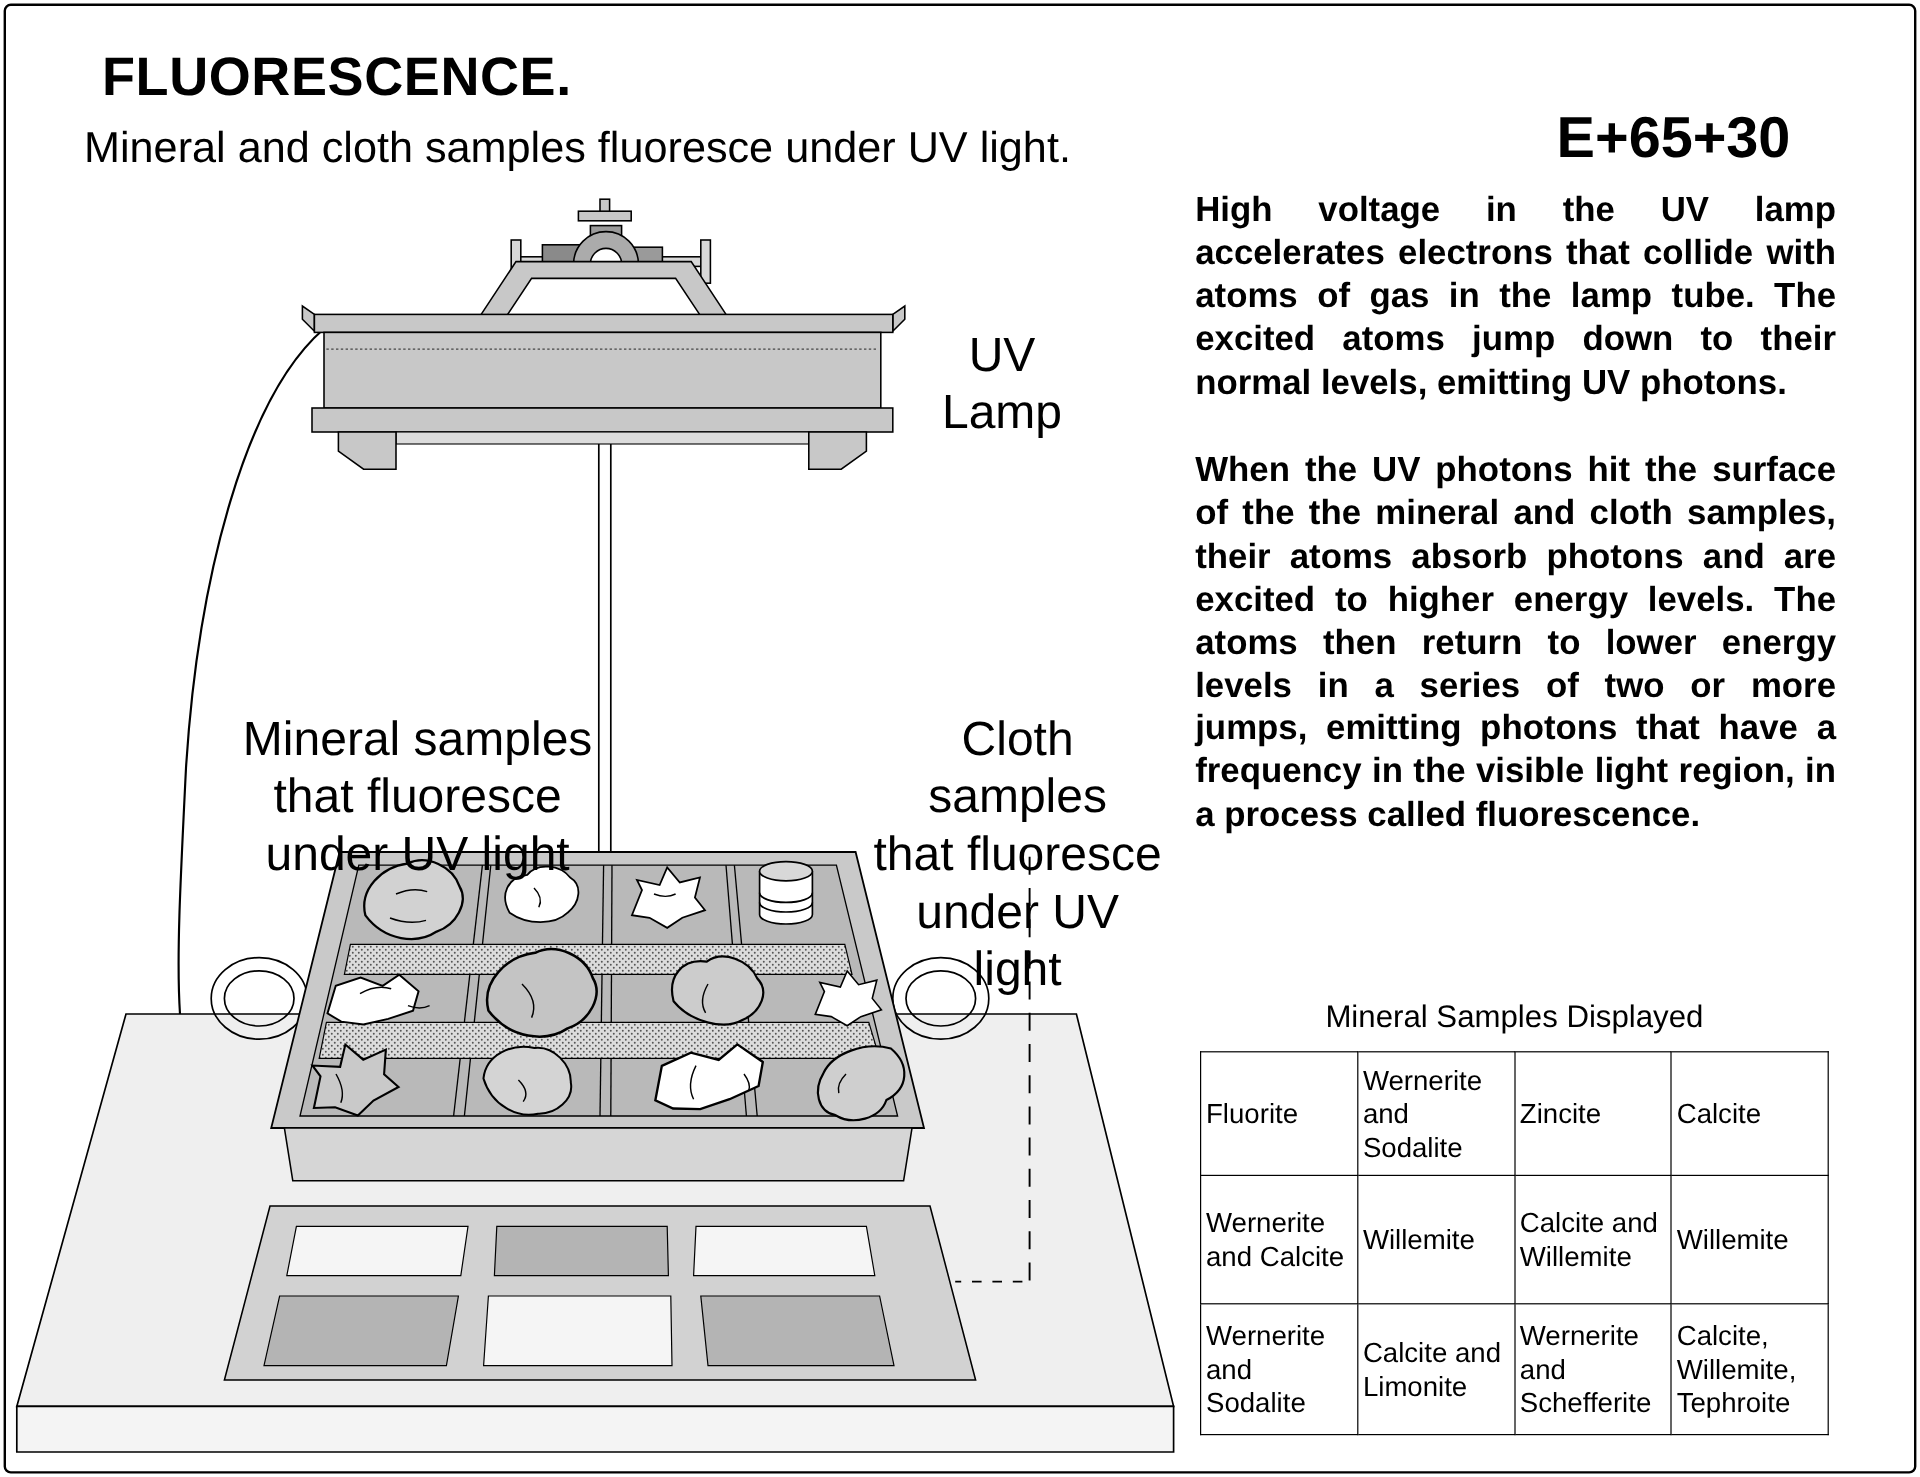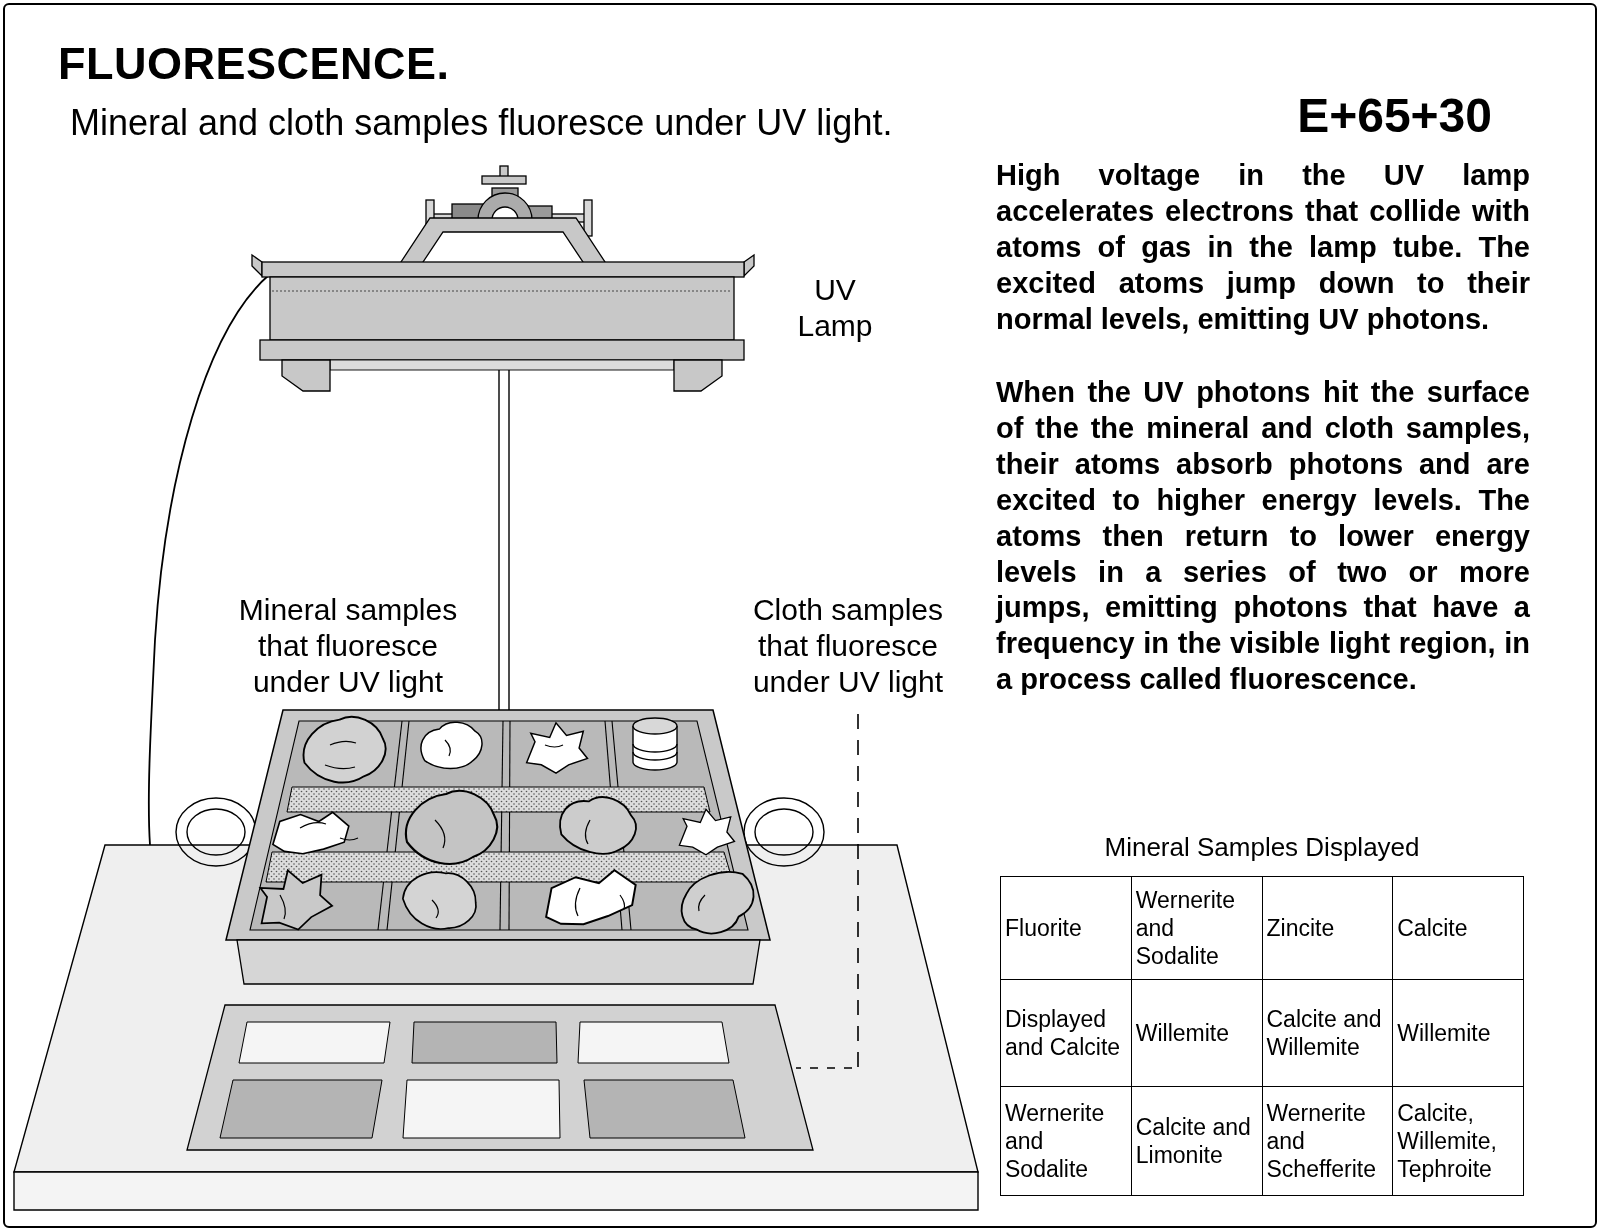--- a/index.html
+++ b/index.html
@@ -5,31 +5,31 @@
   html,body{margin:0;padding:0;background:#fff;}
   .canvas{
     position:relative;width:1600px;height:1231px;background:#fff;overflow:hidden;
     font-family:"Liberation Sans", sans-serif;color:#000;
   }
   .frame{
     position:absolute;left:3px;top:3px;right:3px;bottom:3px;
     border:2.5px solid #000;border-radius:6px;pointer-events:none;
   }
   .page-title{
-    position:absolute;left:58px;top:38px;font-size:45px;font-weight:bold;letter-spacing:.5px;
+    position:absolute;left:85px;top:38px;font-size:45px;font-weight:bold;letter-spacing:.5px;
   }
   .page-code{
     position:absolute;right:108px;top:40px;font-size:48px;font-weight:bold;margin-top:48px;
   }
   .page-subtitle{
     position:absolute;left:70px;top:102px;font-size:36px;
   }
   .diagram-svg{position:absolute;left:0;top:0;width:1600px;height:1231px;}
   .dlabel{
-    position:absolute;font-size:30px;line-height:1.2;text-align:center;white-space:pre-line;
+    position:absolute;font-size:40px;line-height:1.2;text-align:center;white-space:pre-line;
   }
   .uv-lamp-label{left:768px;top:272px;width:134px;}
   .mineral-label{left:200px;top:592px;width:296px;}
   .cloth-label{left:722px;top:592px;width:252px;}
   .right-col{
     position:absolute;left:996px;top:158px;width:534px;
   }
   .right-col p{
     margin:0 0 37px 0;font-size:29px;line-height:1.24;text-align:justify;font-weight:bold;
   }
@@ -211,21 +211,21 @@
 
   <table class="samples">
     <tbody>
       <tr>
         <td>Fluorite</td>
         <td>Wernerite and Sodalite</td>
         <td>Zincite</td>
         <td>Calcite</td>
       </tr>
       <tr>
-        <td>Displayed and Calcite</td>
+        <td>Wernerite and Calcite</td>
         <td>Willemite</td>
         <td>Calcite and Willemite</td>
         <td>Willemite</td>
       </tr>
       <tr>
         <td>Wernerite and Sodalite</td>
         <td>Calcite and Limonite</td>
         <td>Wernerite and Schefferite</td>
         <td>Calcite, Willemite, Tephroite</td>
       </tr>

